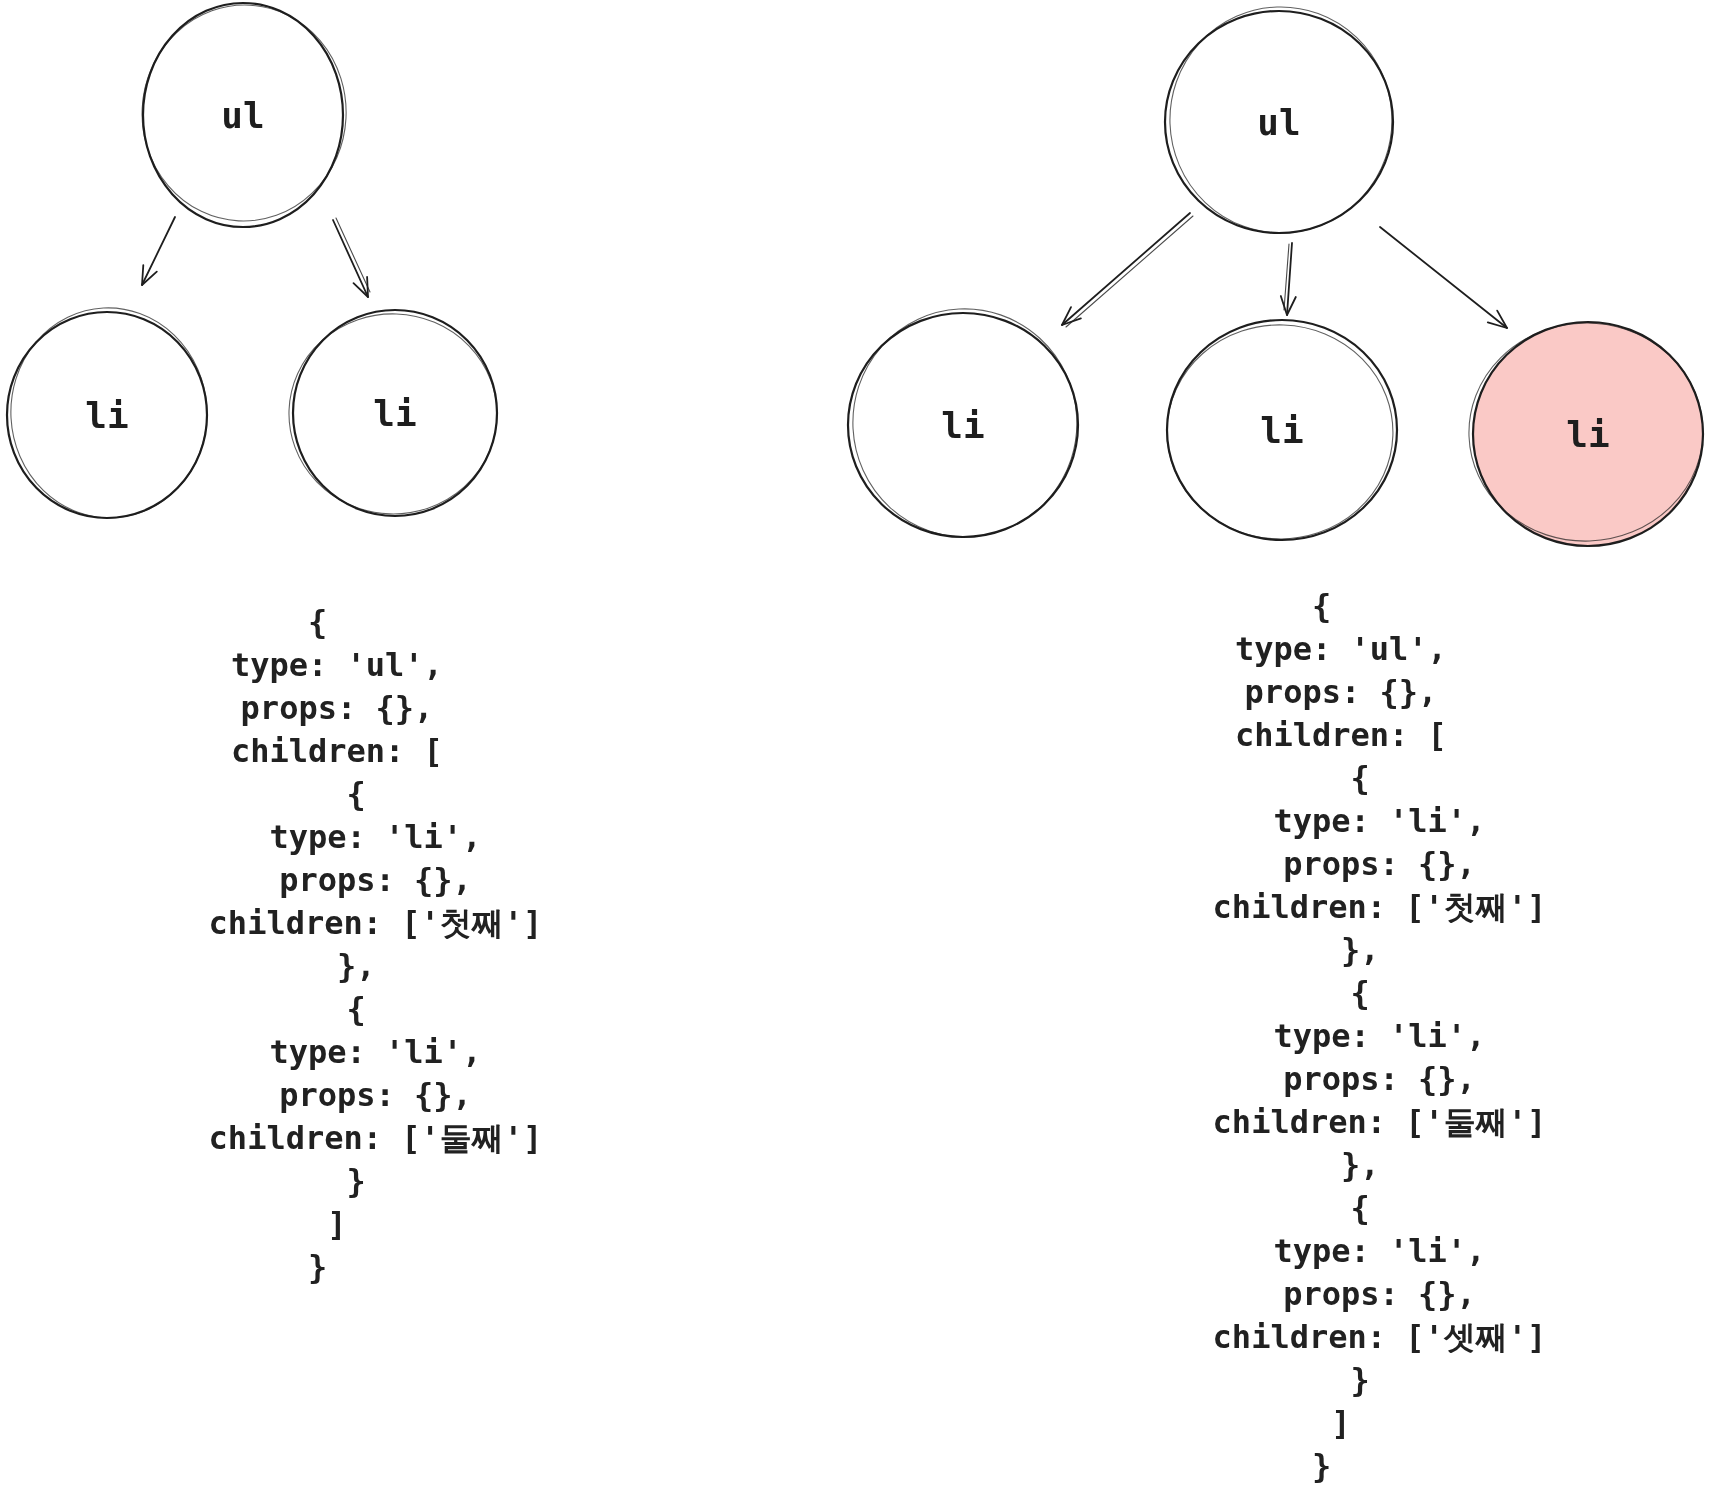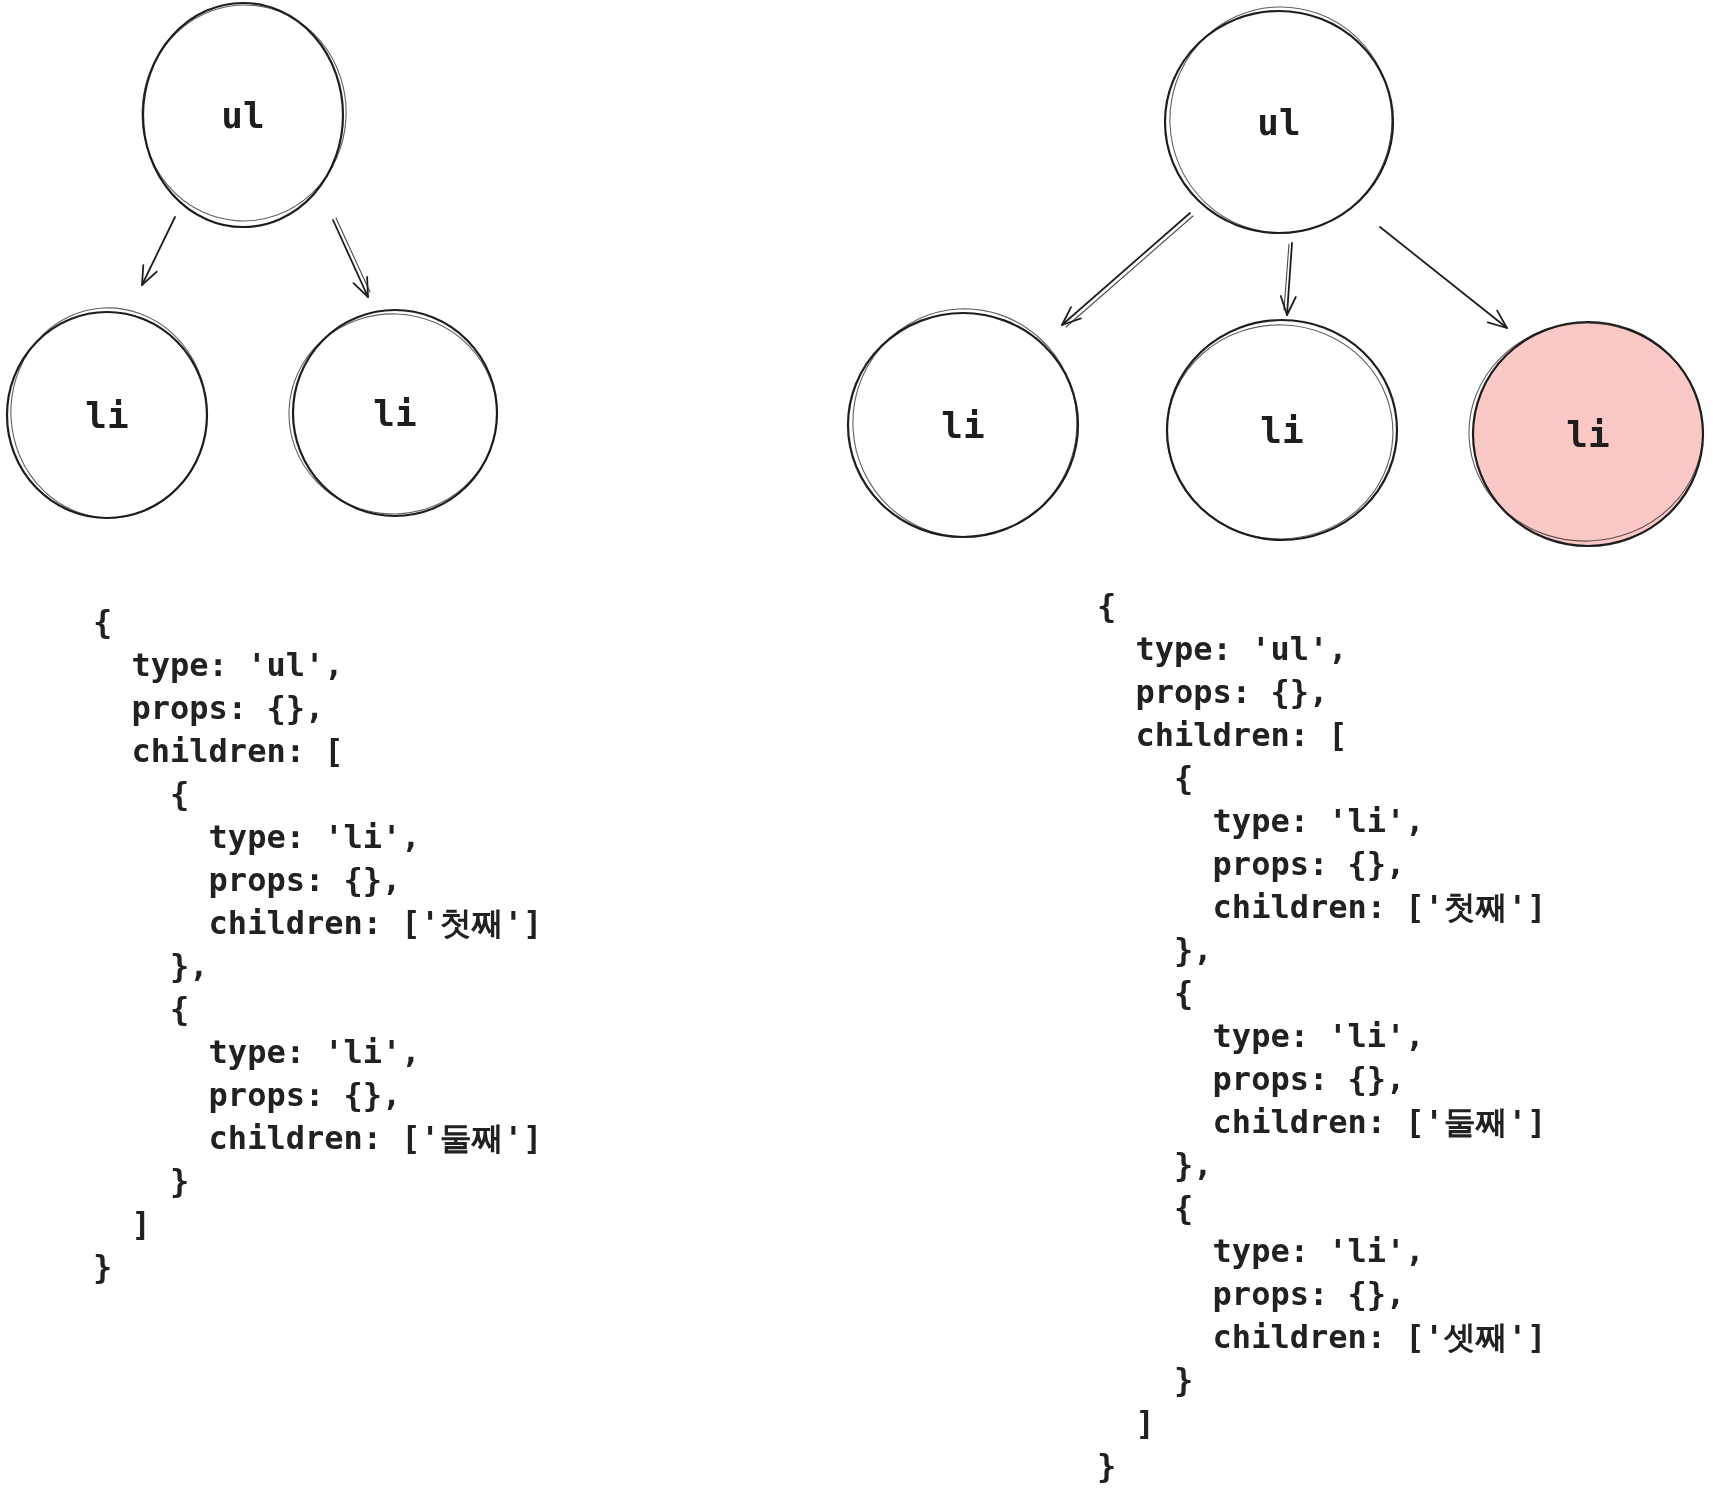--- a/index.html
+++ b/index.html
@@ -3,20 +3,21 @@
 <meta charset="utf-8">
 <style>
   html, body { margin: 0; padding: 0; background: #ffffff; }
   .canvas {
     position: relative;
     width: 1713px;
     height: 1503px;
     background: #ffffff;
     overflow: hidden;
     font-family: "DejaVu Sans Mono", monospace;
+    text-align: center;
   }
   svg.trees { position: absolute; left: 0; top: 0; }
   .node {
     stroke: #1e1e1e;
     stroke-width: 2.2;
   }
   .sketch {
     stroke: #1e1e1e;
     stroke-width: 1.1;
     opacity: 0.7;

